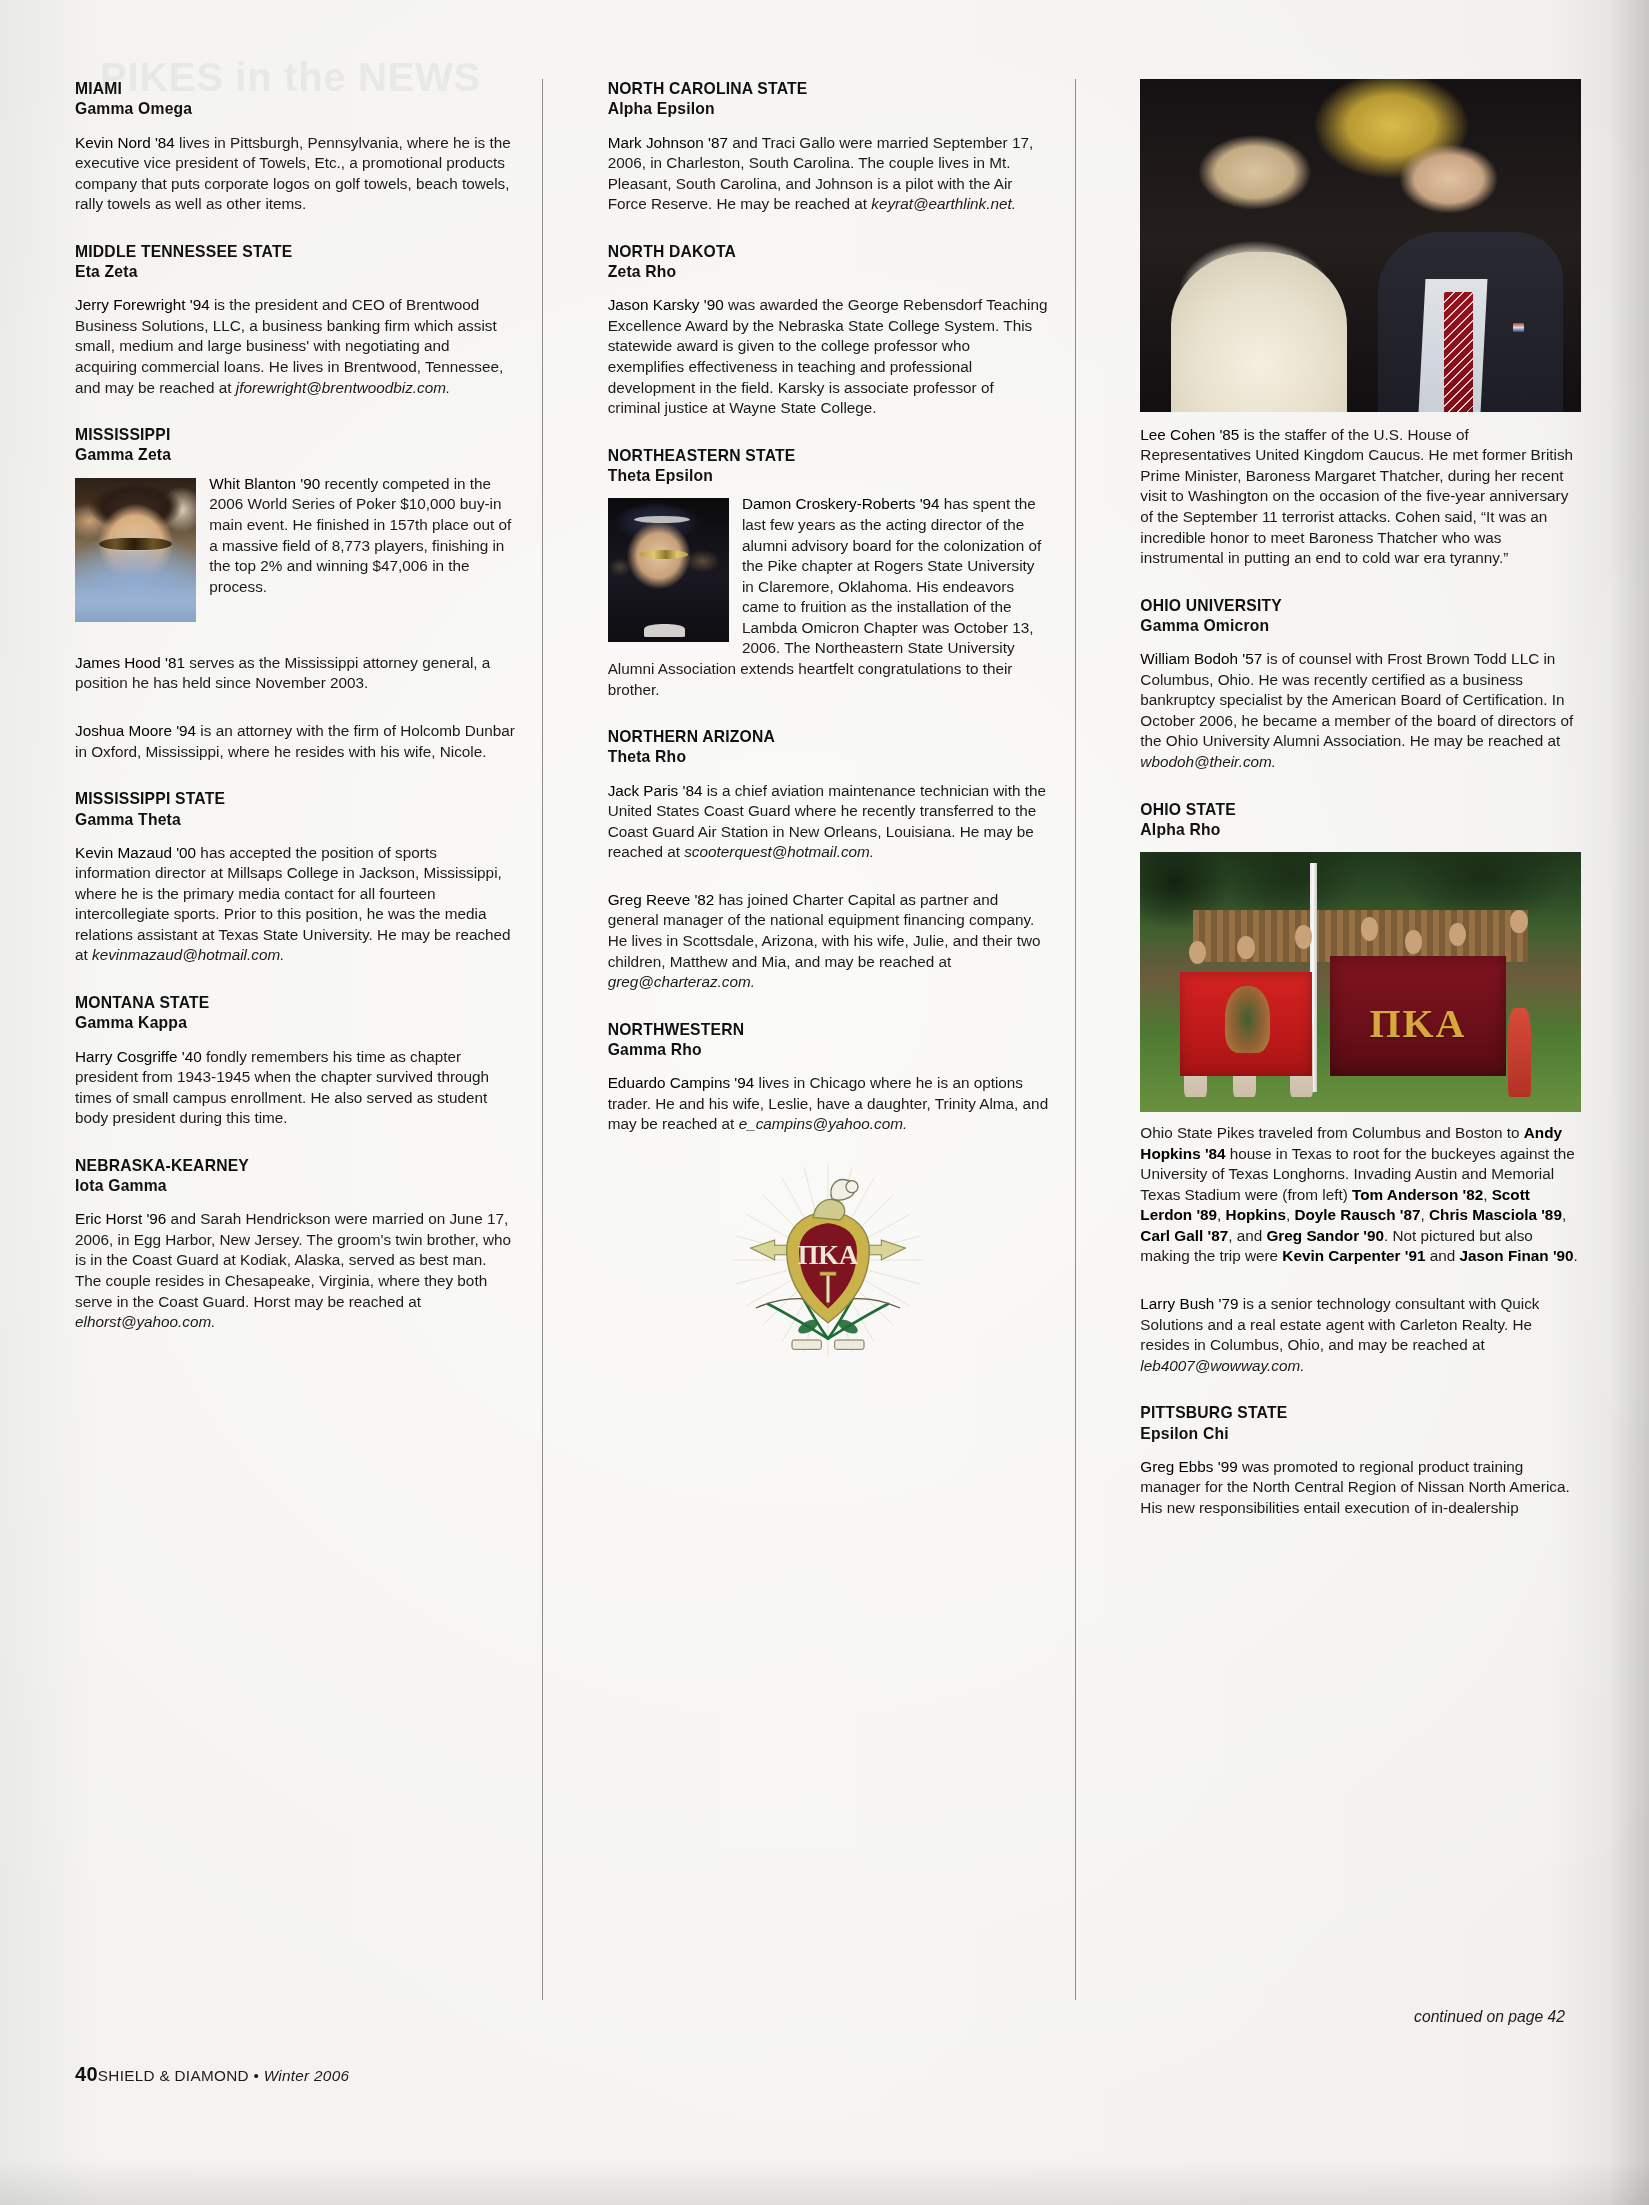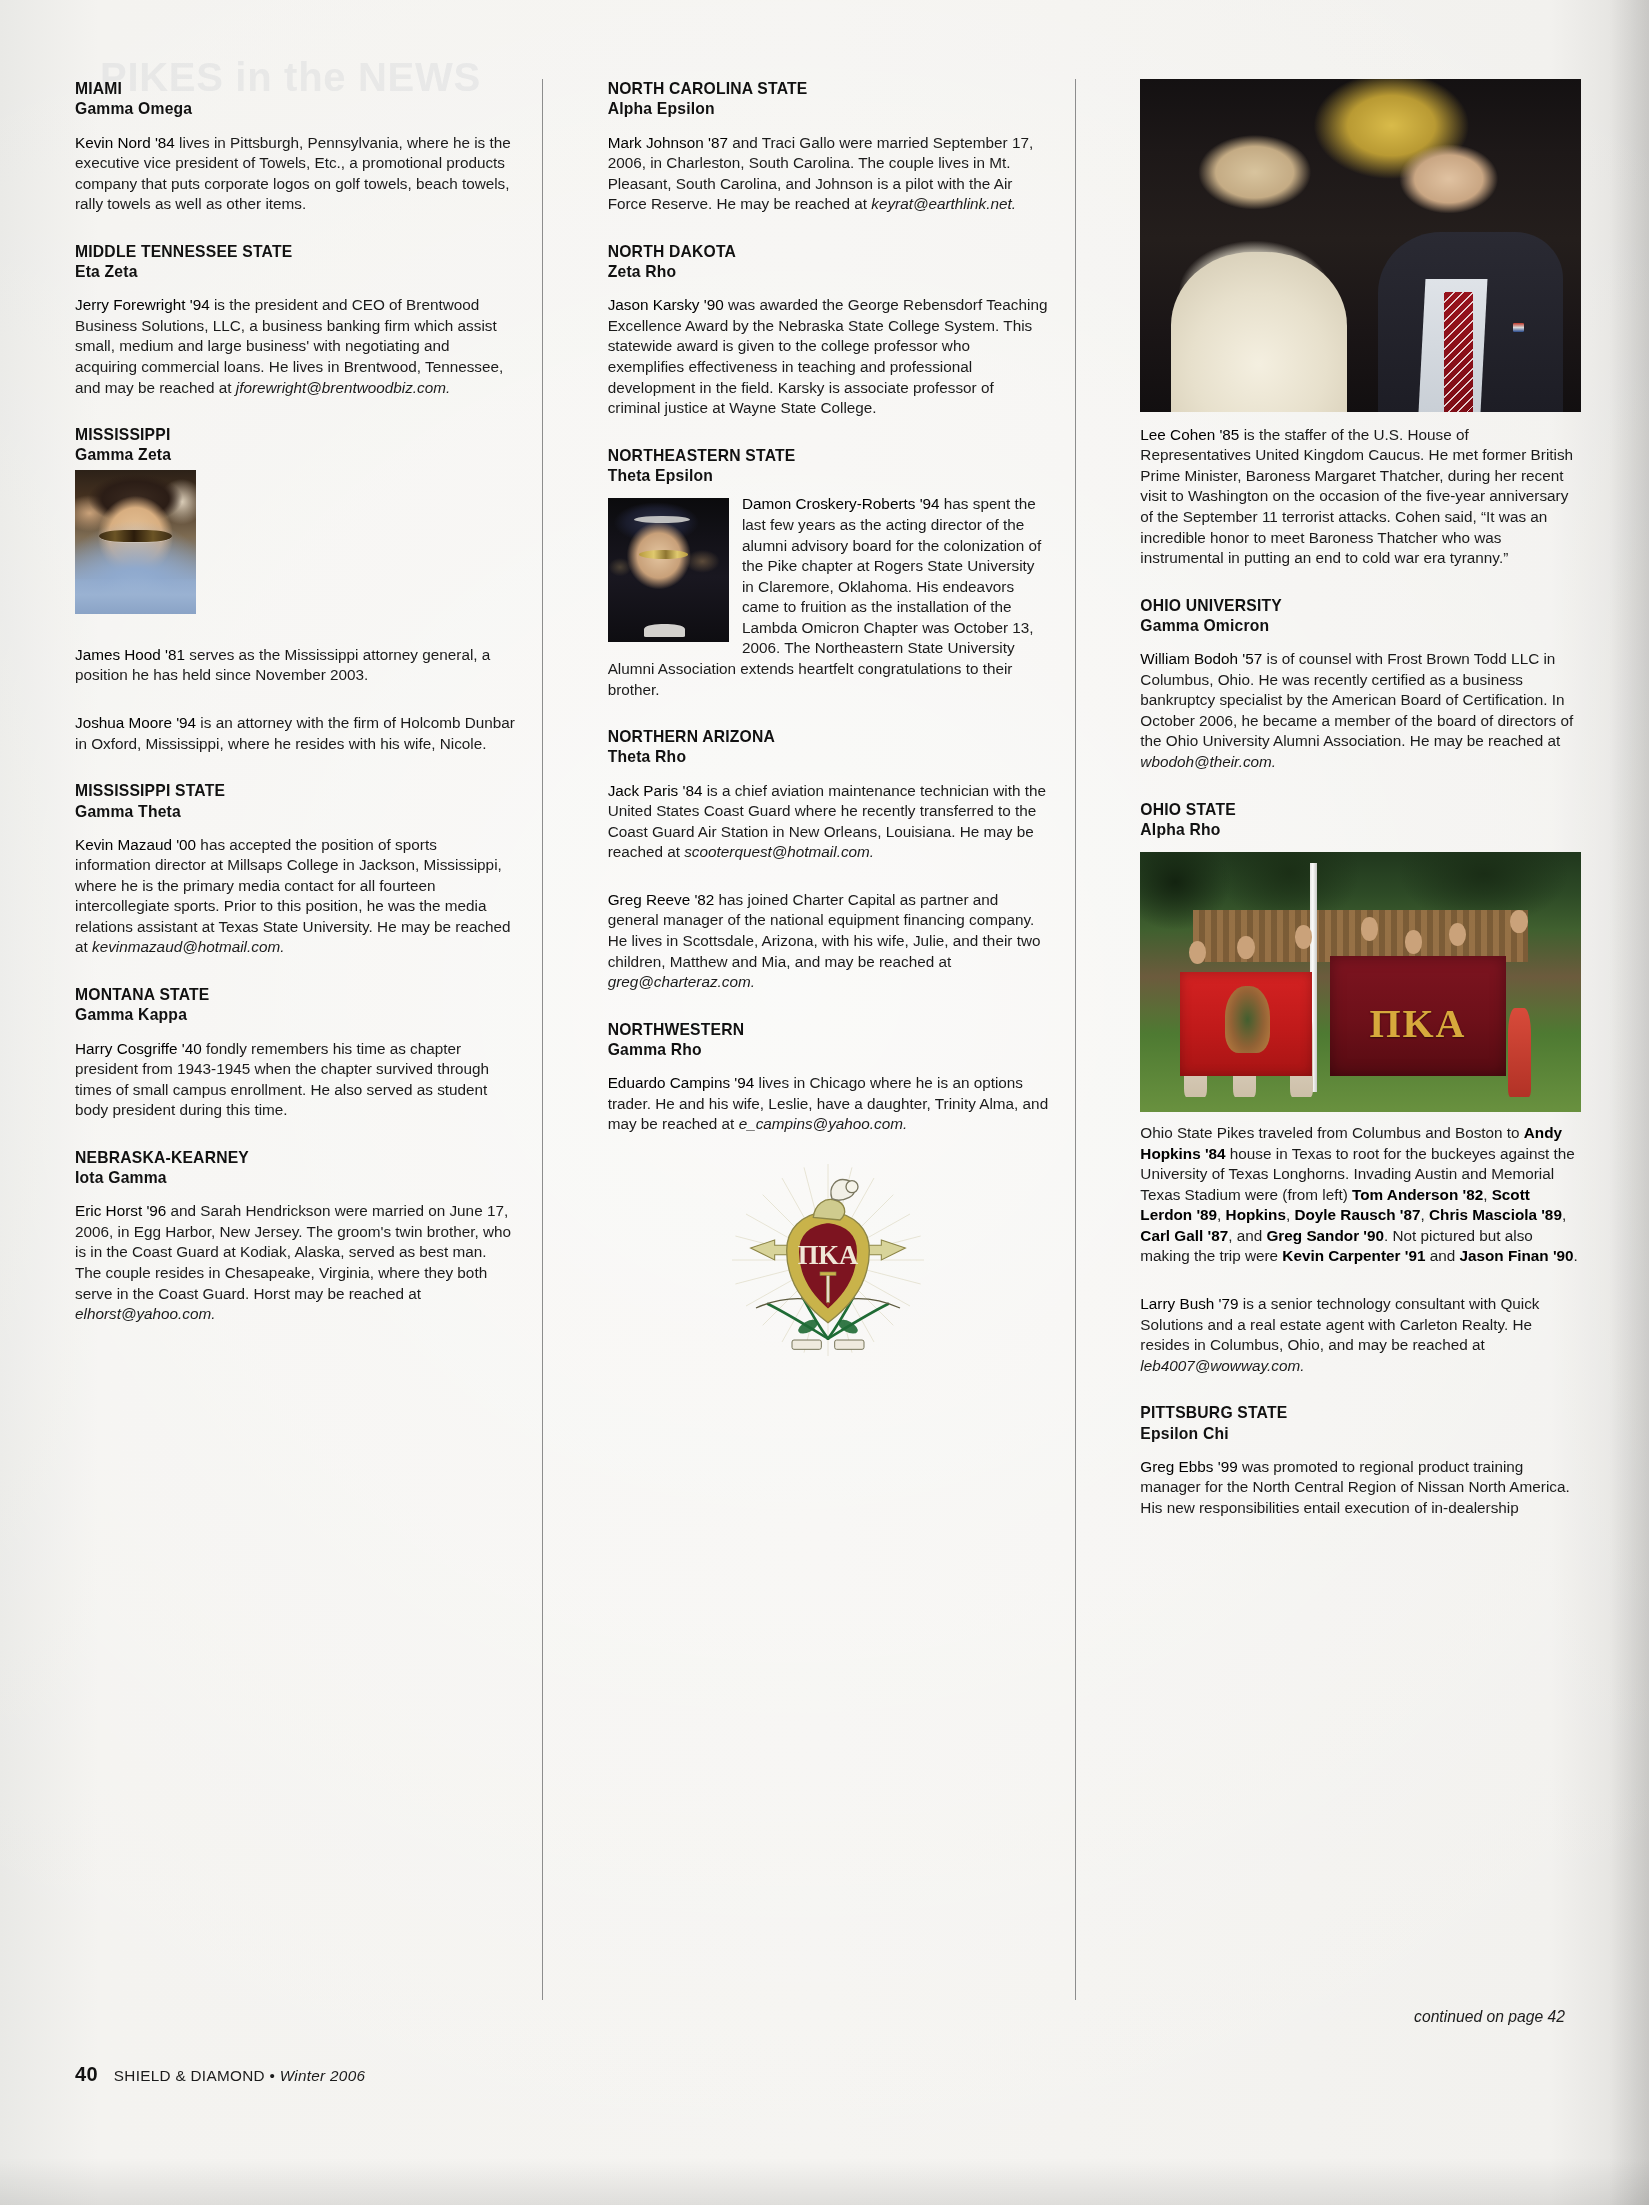--- a/index.html
+++ b/index.html
@@ -262,21 +262,21 @@
   }
   .crest{
     position:absolute; left:50%; top:0; transform:translateX(-50%);
     width:200px; height:200px;
   }
 
   
   .footer{
     position:absolute;
     left:75px; bottom:119px;
-    display:flex; align-items:baseline; gap:16px;
+    display:flex; align-items:baseline; gap:0;
     font-size:15.3px;
   }
   .folio{ font-weight:bold; font-size:20px; color:#111; letter-spacing:0.3px;}
   .footer-title{
     font-size:15.3px; color:#1b1b1b; letter-spacing:0.3px;
   }
   .footer-title .issue{ font-style:italic; }
   .continued{
     position:absolute;
     right:84px; bottom:179px;
@@ -315,20 +315,23 @@
 
       <div class="chapter gap-before">
         <span class="school">MISSISSIPPI</span>
         <span class="greek">Gamma Zeta</span>
       </div>
       <div class="clearfix">
         <div class="photo photo-float-left ph-blanton">
           <div class="glasses"></div>
           <div class="shirt"></div>
         </div>
+        <p class="note" style="margin-top:8px">
+          <b>Whit Blanton '90</b><span> recently competed in the 2006 World Series of Poker $10,000 buy-in main event. He finished in 157th place out of a massive field of 8,773 players, finishing in the top 2% and winning $47,006 in the process.</span>
+        </p>
       </div>
 
       <p class="note gap-before">
         <b>James Hood '81</b><span> serves as the Mississippi attorney general, a position he has held since November 2003.</span>
       </p>
       <p class="note gap-before">
         <b>Joshua Moore '94</b><span> is an attorney with the firm of Holcomb Dunbar in Oxford, Mississippi, where he resides with his wife, Nicole.</span>
       </p>
 
       <div class="chapter gap-before">

